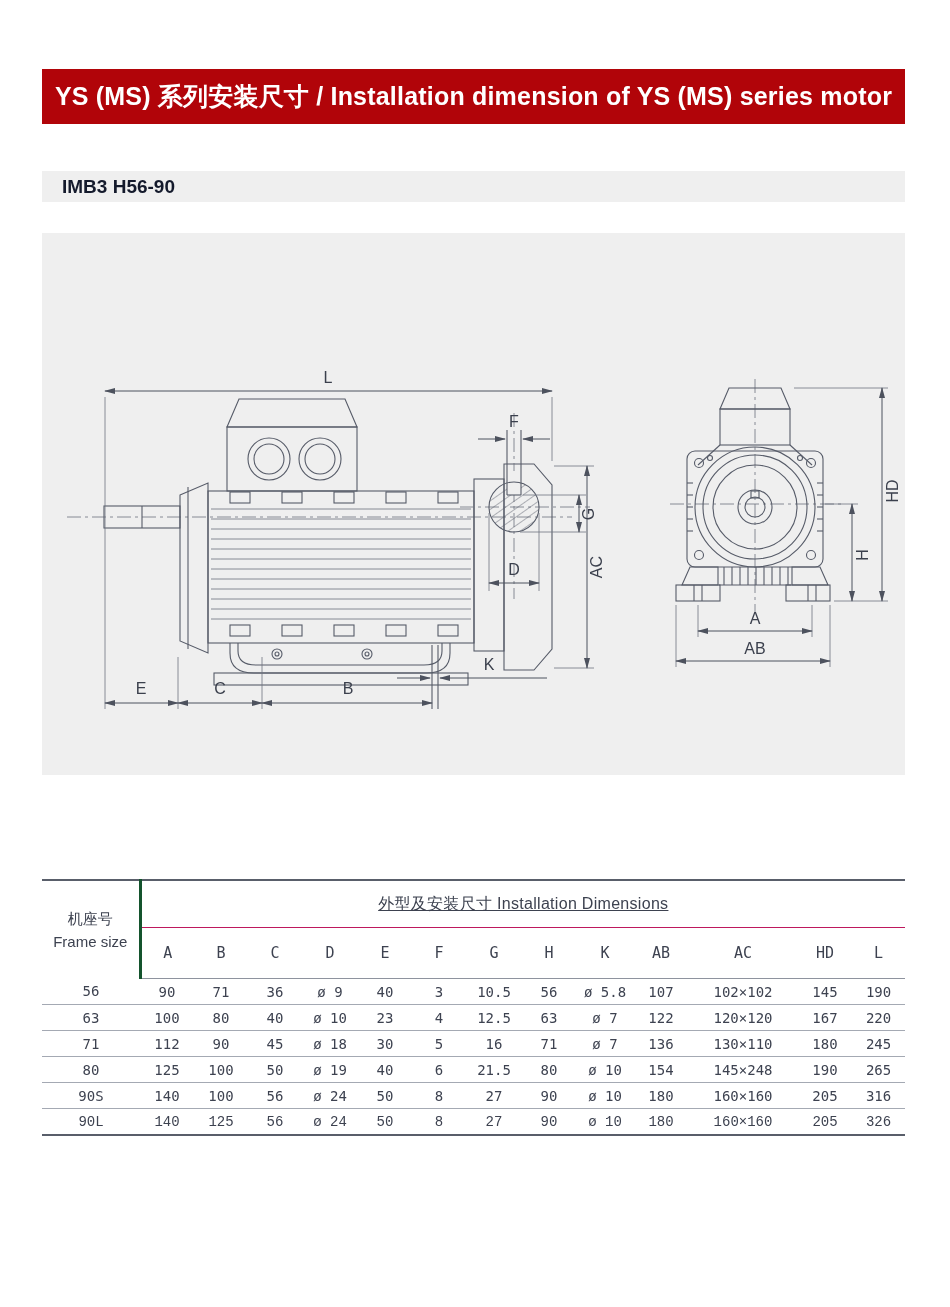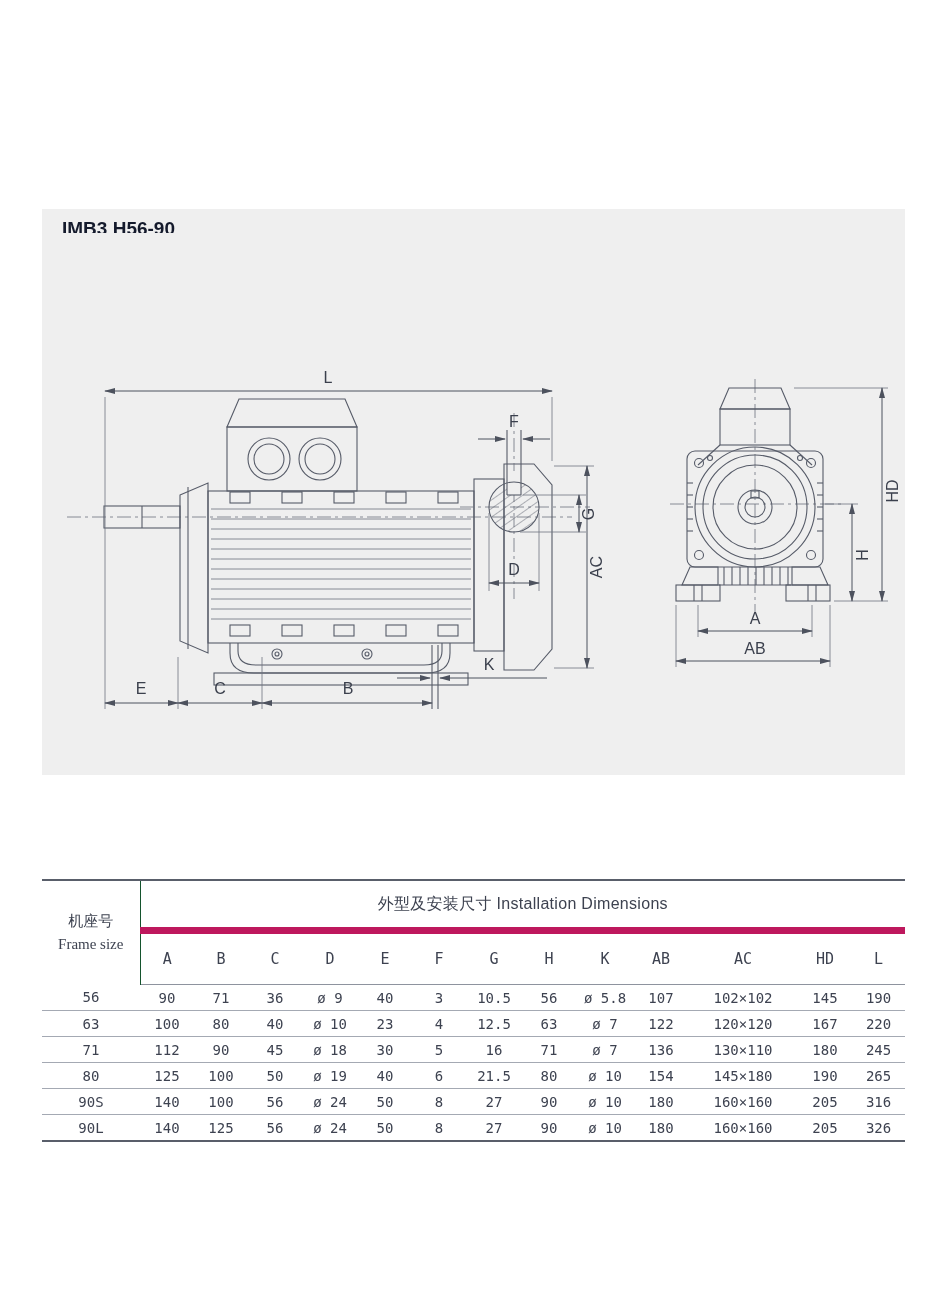--- a/index.html
+++ b/index.html
@@ -11,21 +11,21 @@
   .banner{
     position:absolute;left:42px;top:69px;width:863px;height:55px;
     background:#b10409;display:flex;align-items:center;justify-content:center;
   }
   .banner-title{
     color:#ffffff;font-size:25px;font-weight:bold;letter-spacing:0.2px;
     font-family:"Liberation Sans",sans-serif;white-space:nowrap;
   }
   .section-bar{
     position:absolute;left:42px;top:171px;width:863px;height:31px;
-    background:#efefef;display:flex;align-items:flex-end;margin-top:38px;
+    background:#efefef;display:flex;align-items:center;
   }
   .section-label{
     margin-left:20px;font-size:19px;font-weight:bold;color:#141a2c;
   }
   .diagram-panel{
     position:absolute;left:42px;top:233px;width:863px;height:542px;
     background:#efefef;
   }
   svg text{
     font-family:"Liberation Sans",sans-serif;
@@ -34,43 +34,46 @@
   .dim-table{
     position:absolute;left:42px;top:879px;width:863px;
     border-collapse:collapse;table-layout:fixed;
     color:#3d4250;
   }
   .dim-table{border-top:2px solid #595e6a;border-bottom:2px solid #595e6a;}
   .dim-table th,.dim-table td{
     padding:0;text-align:center;vertical-align:middle;font-weight:normal;
   }
   th.frame-head{
-    border-right:1px solid #14532d;
-    font-family:Liberation Serif, serif;
+    border-right:3px solid #14532d;
+    font-family:Liberation Sans, sans-serif;
     font-size:15px;line-height:1.55;
   }
   th.group-head{
-    height:46px;border-bottom:7px solid #be185d;
-    font-size:16px;letter-spacing:0.3px;
+    height:46px;border-bottom:1px solid #be185d;
+    font-size:16px;letter-spacing:0.3px;text-decoration:underline;
   }
   .dim-table thead tr.cols th{
     height:50px;border-bottom:1px solid #8e939e;
     font-family:"DejaVu Sans Mono","Liberation Mono",monospace;font-size:15px;
   }
   .dim-table tbody td{
     height:25px;border-bottom:1px solid #a4a9b3;
     font-family:"DejaVu Sans Mono","Liberation Mono",monospace;font-size:14px;
   }
-  .dim-table tbody tr:last-child td{border-bottom:none;}
+  .dim-table tbody tr:last-child td{border-bottom:none;font-family:Liberation Mono, monospace;}
 </style>
 </head>
 <body>
 
 <div class="page">
 
+  <div class="banner">
+    <div class="banner-title">YS (MS) 系列安装尺寸 / Installation dimension of YS (MS) series motor</div>
+  </div>
 
   <div class="section-bar">
     <div class="section-label">IMB3 H56-90</div>
   </div>
 
   <div class="diagram-panel">
     <svg width="863" height="542" viewBox="0 0 863 542">
       <defs>
         <marker id="arr" orient="auto-start-reverse" markerWidth="11" markerHeight="8" refX="10" refY="3" viewBox="0 0 11 6">
           <path d="M0,0 L11,3 L0,6 z" fill="#4d525e"></path>
@@ -372,21 +375,21 @@
           <td>125</td>
           <td>100</td>
           <td>50</td>
           <td>ø 19</td>
           <td>40</td>
           <td>6</td>
           <td>21.5</td>
           <td>80</td>
           <td>ø 10</td>
           <td>154</td>
-          <td>145×180</td>
+          <td>145×248</td>
           <td>190</td>
           <td>265</td>
         </tr>
         <tr>
           <td>90S</td>
           <td>140</td>
           <td>100</td>
           <td>56</td>
           <td>ø 24</td>
           <td>50</td>

